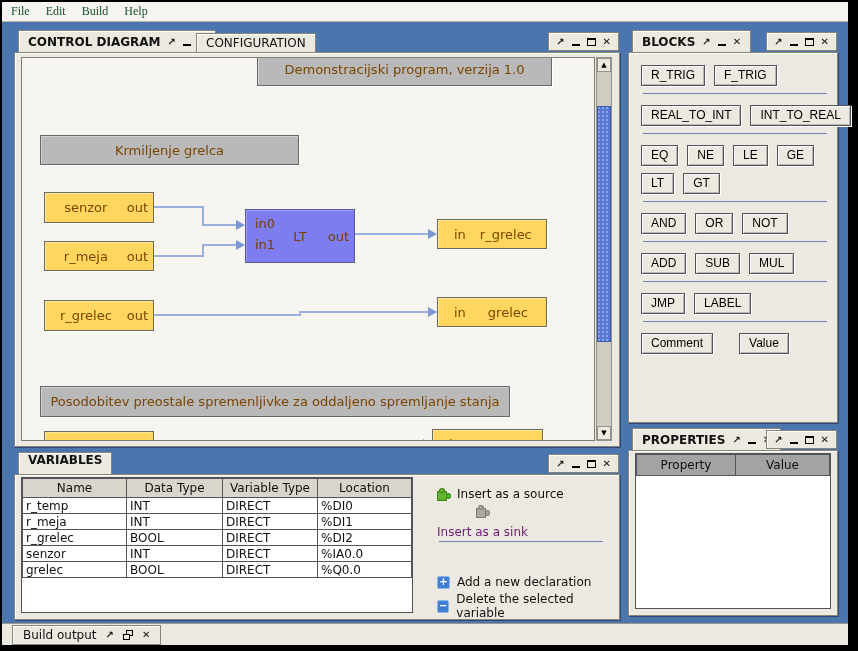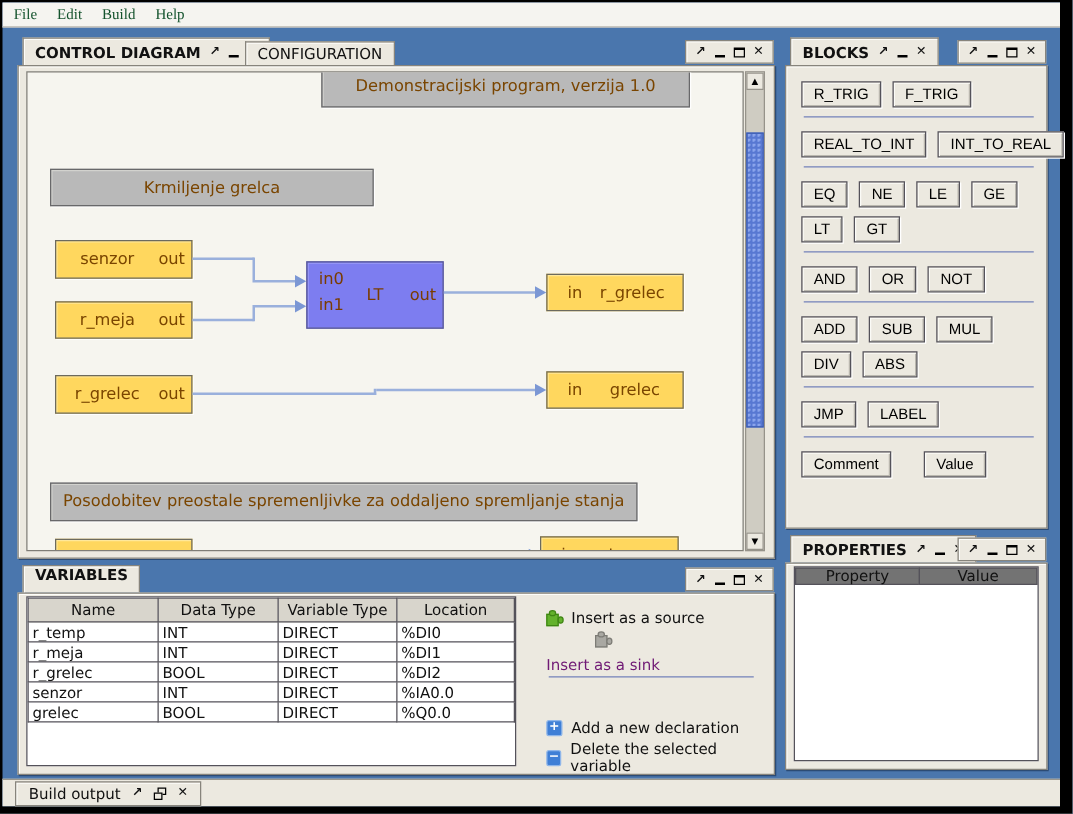--- a/index.html
+++ b/index.html
@@ -104,21 +104,21 @@
   .puzzle.green b, .puzzle.green i { background:#63b22c; border:1px solid #3f8514; }
   .puzzle.gray b, .puzzle.gray i { background:#a9a8a2; border:1px solid #7d7c76; }
   .pm-icon { width:13px; height:13px; background:#3f7fd6; border:1px solid #8fb6ea; border-radius:2px;
              color:#fff; font-weight:bold; font-size:10px; line-height:10px;
              display:flex; align-items:center; justify-content:center; }
 
   
   #props-white { position:absolute; left:6px; right:6px; top:2px; bottom:6px;
                  background:#fff; border:1px solid #54525a; }
   #props-header { display:flex; }
-  #props-header div { background:#737373; border:1px solid #54525a; height:14px; font-size:12px;
+  #props-header div { background:#a3a3a3; border:1px solid #54525a; height:22px; font-size:12px;
                       display:flex; align-items:center; justify-content:center; }
   #props-header .c1 { width:100px; } #props-header .c2 { flex:1; margin-left:-1px; }
 
   
   #build-bar { position:absolute; left:0; right:0; bottom:0; height:22px; background:#ece9e0;
                border-top:1px solid #9a978e; }
   #build-tab { position:absolute; left:10px; top:1px; height:20px; display:flex; align-items:center;
                gap:9px; padding:0 10px; background:#ece9e0; border:1px solid #87847c;
                box-shadow:inset 1px 1px 0 #fdfdfa; }
 </style>
@@ -271,24 +271,20 @@
         <div class="brow">
           <button class="btn">AND</button>
           <button class="btn">OR</button>
           <button class="btn">NOT</button>
         </div>
         <div class="bsep"></div>
         <div class="brow">
           <button class="btn">ADD</button>
           <button class="btn">SUB</button>
           <button class="btn">MUL</button>
-        </div>
-        <div class="brow">
-          <button class="btn">DIV</button>
-          <button class="btn">ABS</button>
         </div>
         <div class="bsep"></div>
         <div class="brow">
           <button class="btn">JMP</button>
           <button class="btn">LABEL</button>
         </div>
         <div class="bsep"></div>
         <div class="brow" style="gap:26px;">
           <button class="btn">Comment</button>
           <button class="btn">Value</button>

